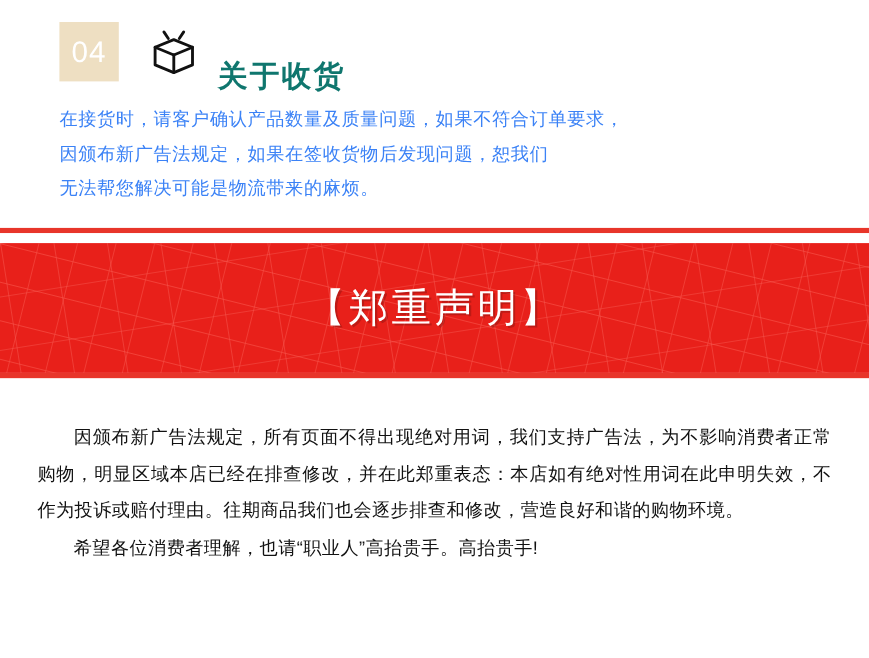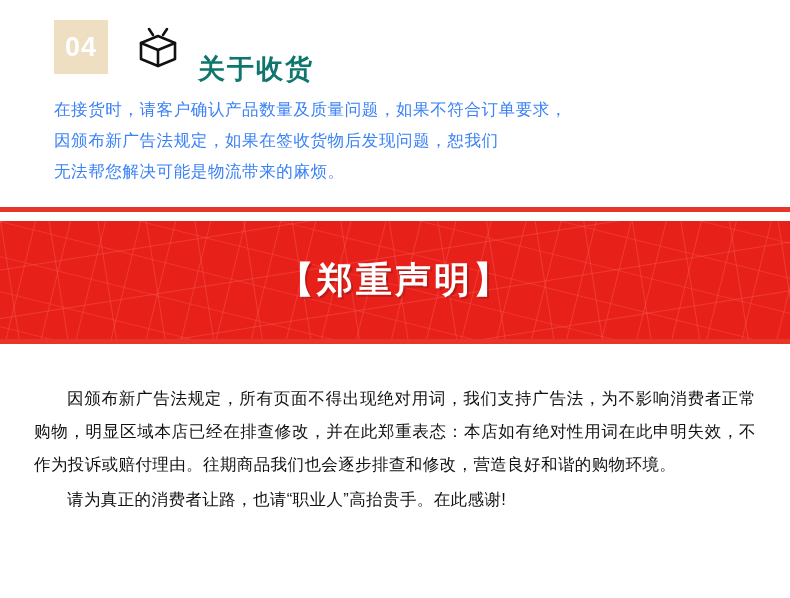--- a/index.html
+++ b/index.html
@@ -31,21 +31,21 @@
     align-items: center;
     height: 58px;
     margin-left: 14px;
   }
   .num-badge {
     width: 54px;
     height: 54px;
     background: #eedfc2;
     color: #ffffff;
     font-size: 27px;
-    font-weight: bold;
+    font-weight: normal;
     display: flex;
     align-items: center;
     justify-content: center;
     letter-spacing: 1px;
     flex: 0 0 auto;
   }
   .box-icon {
     margin-left: 24px;
     width: 52px;
     height: 48px;
@@ -100,21 +100,21 @@
   }
   .banner-title {
     position: relative;
     z-index: 2;
     height: 118px;
     display: flex;
     align-items: center;
     justify-content: center;
     color: #ffffff;
     font-size: 36px;
-    font-weight: bold;
+    font-weight: normal;
     letter-spacing: 3px;
     text-shadow: 2px 2px 0 rgba(0,0,0,0.18);
   }
 
   
   .statement {
     padding: 38px 34px 10px 34px;
     background: #ffffff;
   }
   .statement p {
@@ -173,16 +173,16 @@
       <rect width="790" height="118" fill="url(#p1)"></rect>
       <rect width="790" height="118" fill="url(#p2)"></rect>
     </svg>
     <div class="banner-title">【郑重声明】</div>
   </div>
 
   <div class="hr-red"></div>
 
   <div class="statement">
     <p class="indent">因颁布新广告法规定，所有页面不得出现绝对用词，我们支持广告法，为不影响消费者正常购物，明显区域本店已经在排查修改，并在此郑重表态：本店如有绝对性用词在此申明失效，不作为投诉或赔付理由。往期商品我们也会逐步排查和修改，营造良好和谐的购物环境。</p>
-    <p class="indent">请为真正的消费者让路，也请“职业人”高抬贵手。在此感谢!</p>
+    <p class="indent">希望各位消费者理解，也请“职业人”高抬贵手。高抬贵手!</p>
   </div>
 
 </div>
 
 </body></html>

